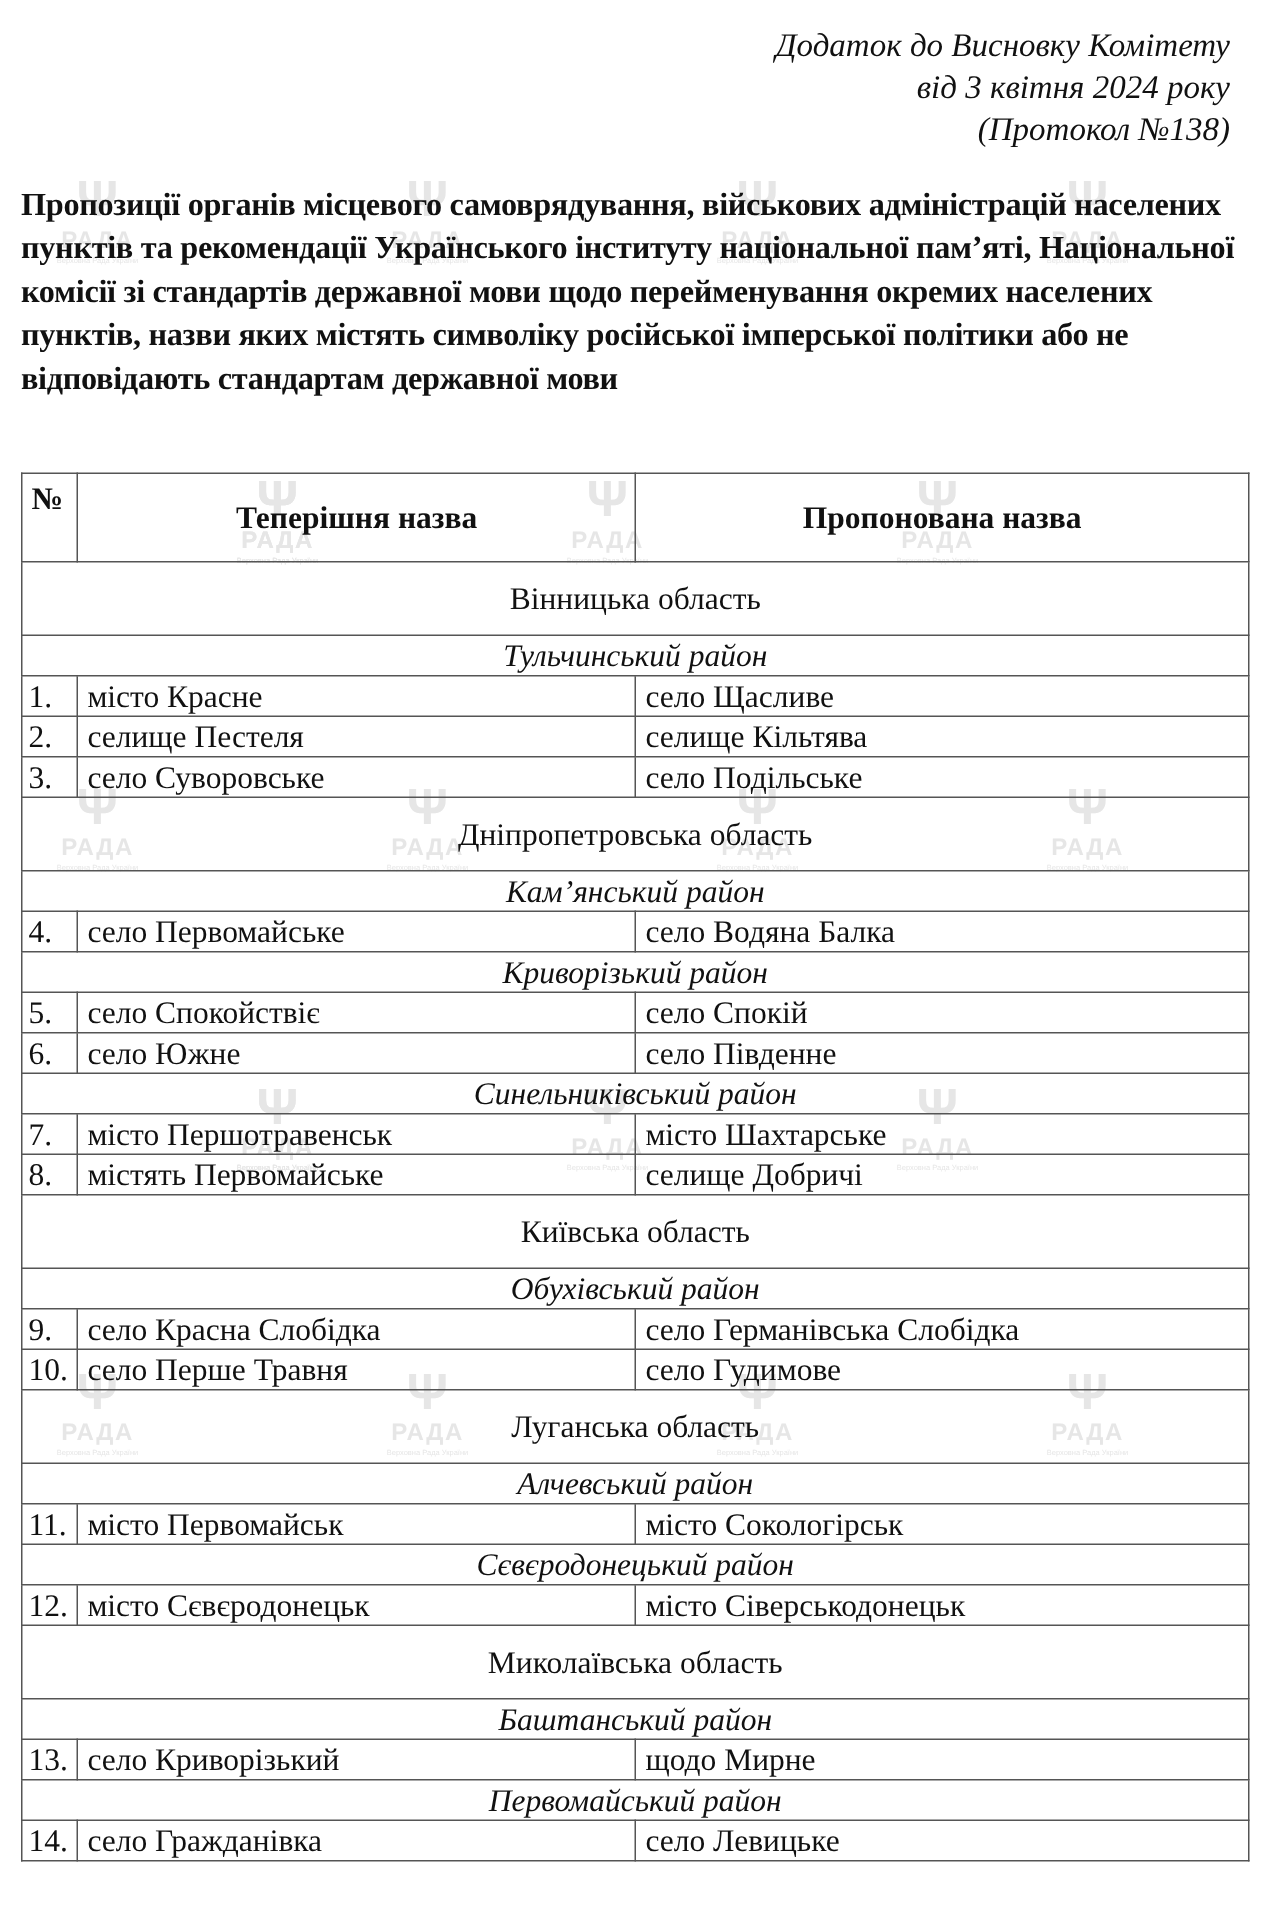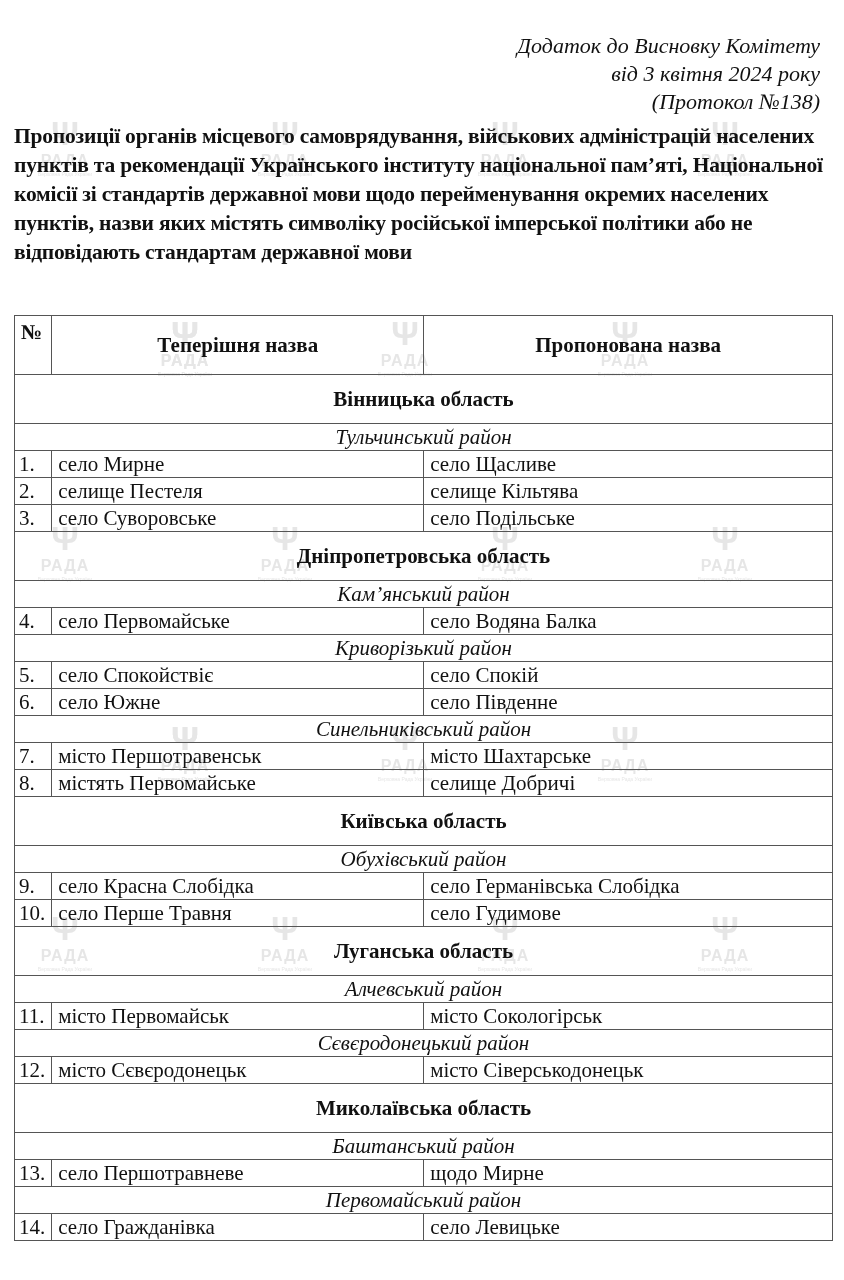--- a/index.html
+++ b/index.html
@@ -8,40 +8,40 @@
       font-family: "Liberation Serif", "DejaVu Serif", serif; color: #111;
     }
     .watermark {
       position: absolute; width: 70px; text-align: center; color: #e6e6e6;
       font-family: "Liberation Sans", sans-serif; pointer-events: none; z-index: 0;
     }
     .watermark .trident { font-size: 34px; line-height: 36px; font-weight: bold; }
     .watermark .rada { font-size: 16px; font-weight: bold; letter-spacing: 1px; line-height: 20px; }
     .watermark .sub { font-size: 5px; line-height: 7px; }
     .annex {
-      position: absolute; right: 24px; top: 32px; text-align: right;
+      position: absolute; right: 24px; top: 16px; text-align: right;
       font-style: italic; font-size: 22px; line-height: 28px; z-index: 1;
     }
     .title {
       position: absolute; left: 14px; width: 818px; top: 122px; 
       font-weight: bold; font-size: 21.5px; line-height: 29px; z-index: 1;
       letter-spacing: -0.2px;
     }
     table.main {
       position: absolute; left: 14px; top: 315px; width: 819px;
       border-collapse: collapse; z-index: 1; font-size: 21px;
     }
     table.main td, table.main th {
       border: 1.5px solid #555; padding: 0 6px; vertical-align: middle;
     }
     .col-num { width: 36px; }
     .col-cur { width: 372px; }
     .hdr th { height: 54px; font-weight: bold; }
     .hdr th.num-h { vertical-align: top; text-align: left; padding-top: 4px; }
-    .region td { height: 48px; text-align: center; font-weight: bold; }
+    .region td { height: 48px; text-align: center; font-weight: normal; }
     .district td { height: 26px; text-align: center; font-style: italic; line-height: 24px; margin-top: 42px; }
     .entry td { height: 26px; line-height: 24px; }
     .entry td.num { padding-left: 4px; }
   </style>
 </head>
 <body>
 
 <div id="watermarks">
     <div class="watermark" style="left: 30px; top: 115px;">
       <div class="trident">Ψ</div>
@@ -168,21 +168,21 @@
   </thead>
   <tbody id="table-body">
       <tr class="region">
         <td colspan="3">Вінницька область</td>
       </tr>
       <tr class="district">
         <td colspan="3">Тульчинський район</td>
       </tr>
       <tr class="entry">
         <td class="num">1.</td>
-        <td>село Мирне</td>
+        <td>місто Красне</td>
         <td>село Щасливе</td>
       </tr>
       <tr class="entry">
         <td class="num">2.</td>
         <td>селище Пестеля</td>
         <td>селище Кільтява</td>
       </tr>
       <tr class="entry">
         <td class="num">3.</td>
         <td>село Суворовське</td>
@@ -261,21 +261,21 @@
         <td>місто Сіверськодонецьк</td>
       </tr>
       <tr class="region">
         <td colspan="3">Миколаївська область</td>
       </tr>
       <tr class="district">
         <td colspan="3">Баштанський район</td>
       </tr>
       <tr class="entry">
         <td class="num">13.</td>
-        <td>село Першотравневе</td>
+        <td>село Криворізький</td>
         <td>щодо Мирне</td>
       </tr>
       <tr class="district">
         <td colspan="3">Первомайський район</td>
       </tr>
       <tr class="entry">
         <td class="num">14.</td>
         <td>село Гражданівка</td>
         <td>село Левицьке</td>
       </tr>

